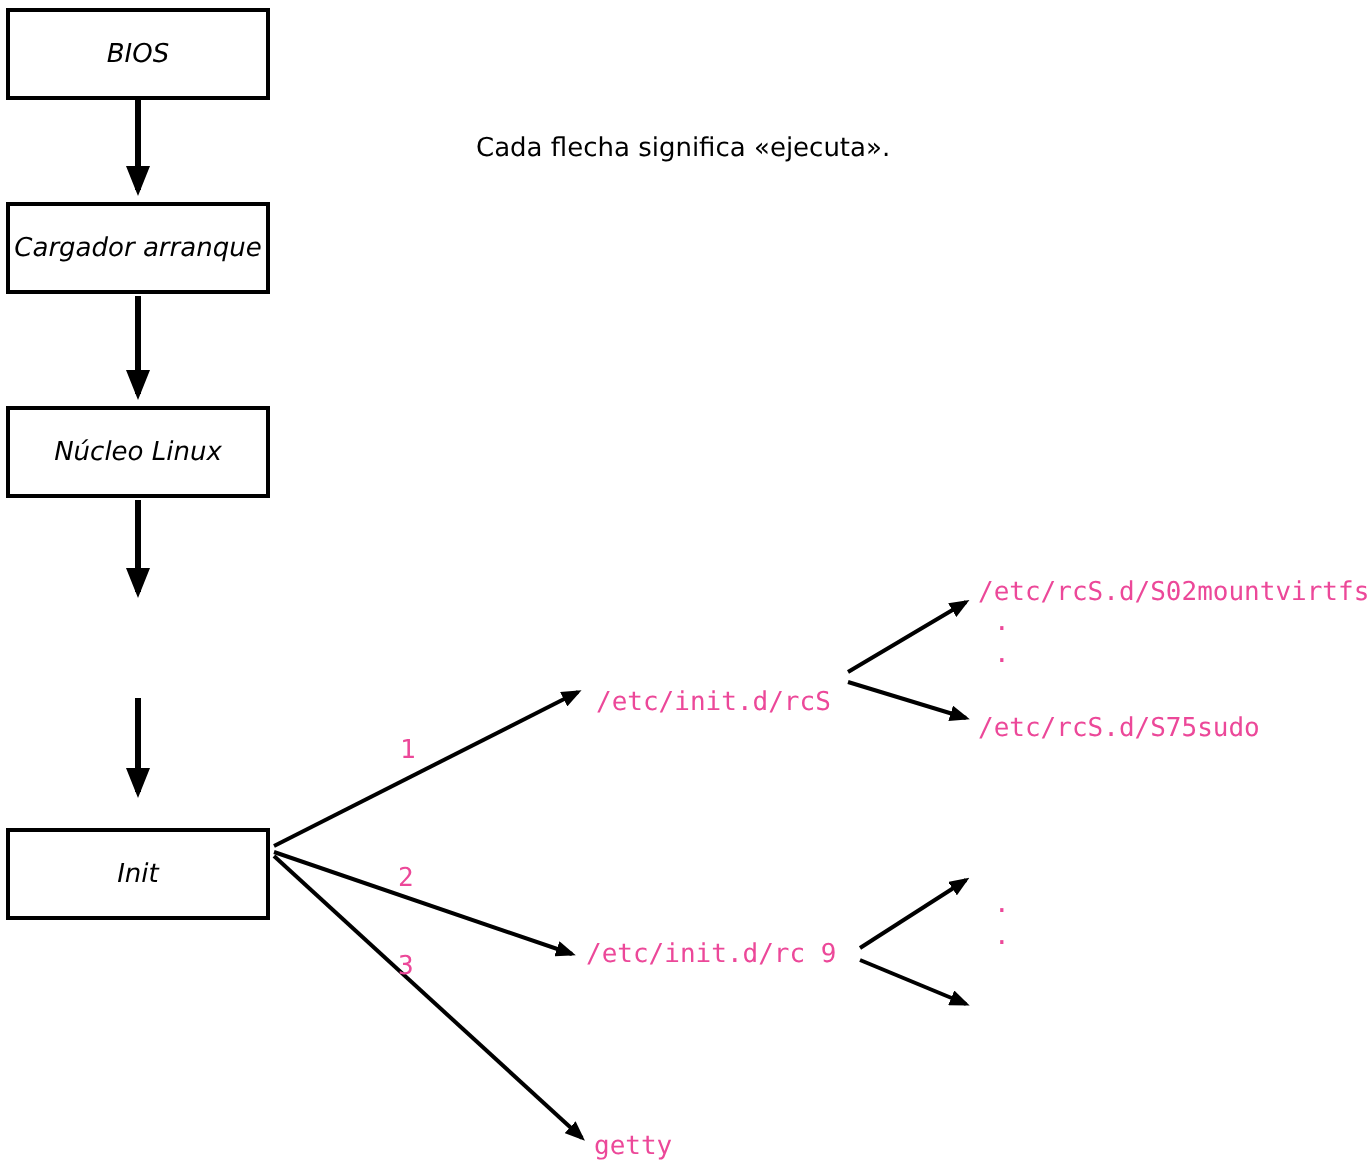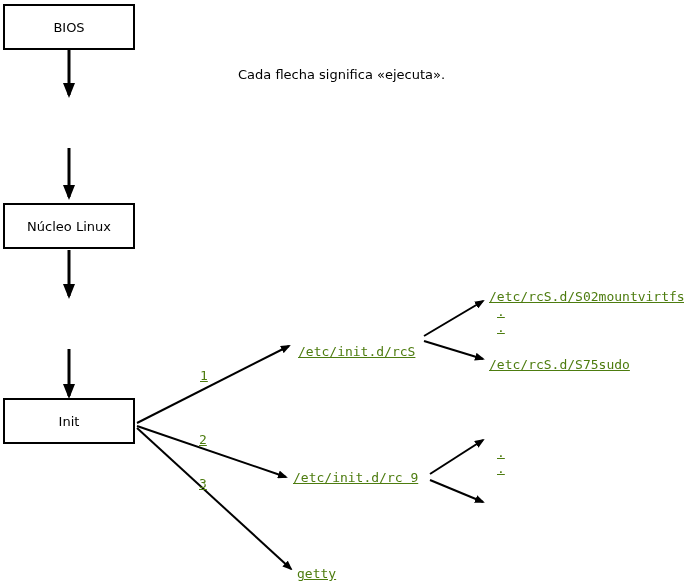--- a/index.html
+++ b/index.html
@@ -26,37 +26,37 @@
     width: 132px;
     height: 46px;
     border: 2px solid #000000;
     background: #ffffff;
     box-sizing: border-box;
     display: flex;
     align-items: center;
     justify-content: center;
     font-size: 13px;
     color: #000000;
+    font-style: italic;
   }
   .caption {
     position: absolute;
     left: 238px;
     top: 67px;
     font-size: 13px;
     color: #000000;
     white-space: nowrap;
   }
   .mono {
     position: absolute;
     font-family: "DejaVu Sans Mono", "Liberation Mono", monospace;
     font-size: 13px;
     line-height: 16px;
-    color: #4d7c0f;
+    color: #ec4899;
     white-space: nowrap;
-    text-decoration: underline;
   }
 </style>
 </head>
 <body>
 
 <div class="diagram">
 
   <svg class="arrows" width="684" height="585" viewBox="0 0 684 585">
     <defs>
       <marker id="ah" viewBox="0 0 5 4" refX="4" refY="2" markerWidth="5" markerHeight="4" orient="auto">
@@ -76,24 +76,27 @@
     <line x1="424" y1="336" x2="483" y2="301" stroke="#000" stroke-width="2" marker-end="url(#ah)"></line>
     <line x1="424" y1="341" x2="483" y2="359" stroke="#000" stroke-width="2" marker-end="url(#ah)"></line>
 
     <line x1="430" y1="474" x2="483" y2="440" stroke="#000" stroke-width="2" marker-end="url(#ah)"></line>
     <line x1="430" y1="480" x2="483" y2="502" stroke="#000" stroke-width="2" marker-end="url(#ah)"></line>
   </svg>
 
   <div class="box" style="top:4px">
     <span>BIOS</span>
   </div>
+  <div class="box" style="top:101px">
+    <span>Cargador arranque</span>
+  </div>
   <div class="box" style="top:203px">
     <span>Núcleo Linux</span>
   </div>
-  <div class="box" style="top:398px">
+  <div class="box" style="top:414px">
     <span>Init</span>
   </div>
 
   <div class="caption">Cada flecha significa «ejecuta».</div>
 
   <div class="mono" style="left:200px; top:368px">1</div>
   <div class="mono" style="left:199px; top:432px">2</div>
   <div class="mono" style="left:199px; top:476px">3</div>
 
   <div class="mono" style="left:298px; top:344px">/etc/init.d/rcS</div>

